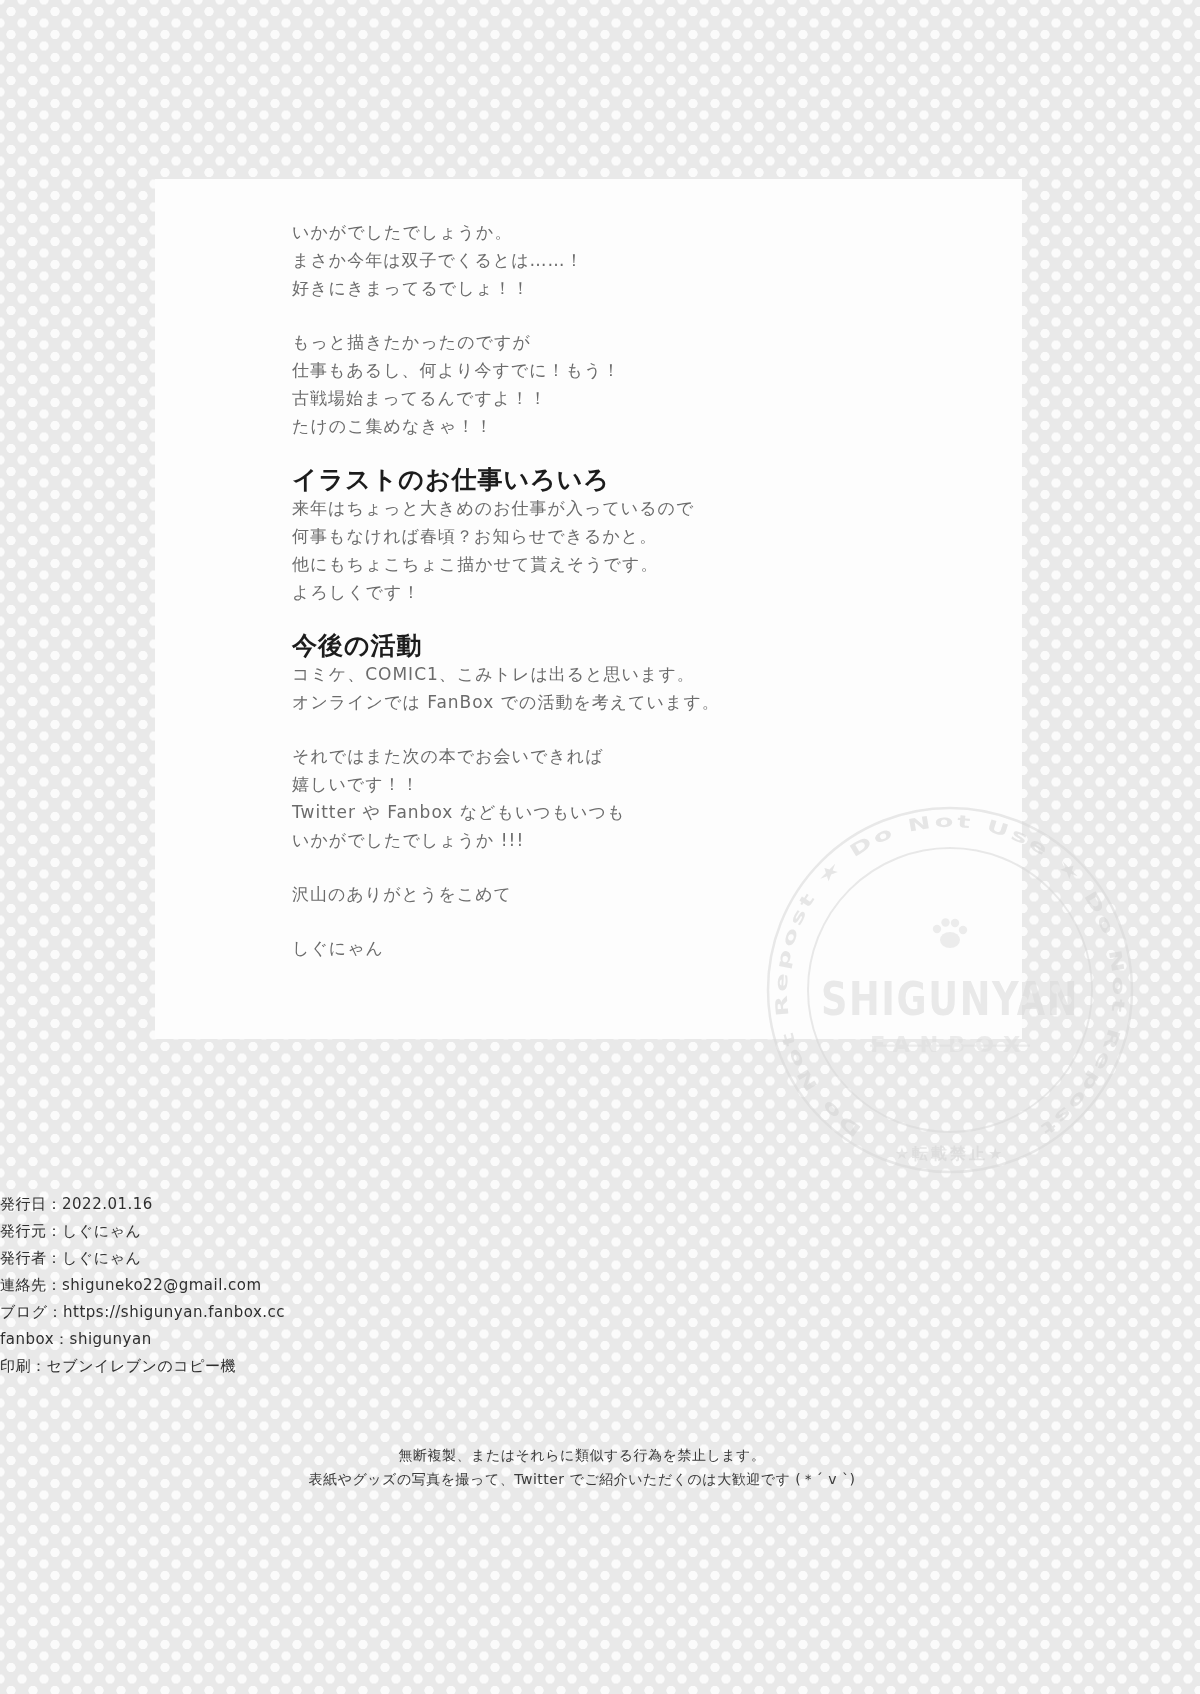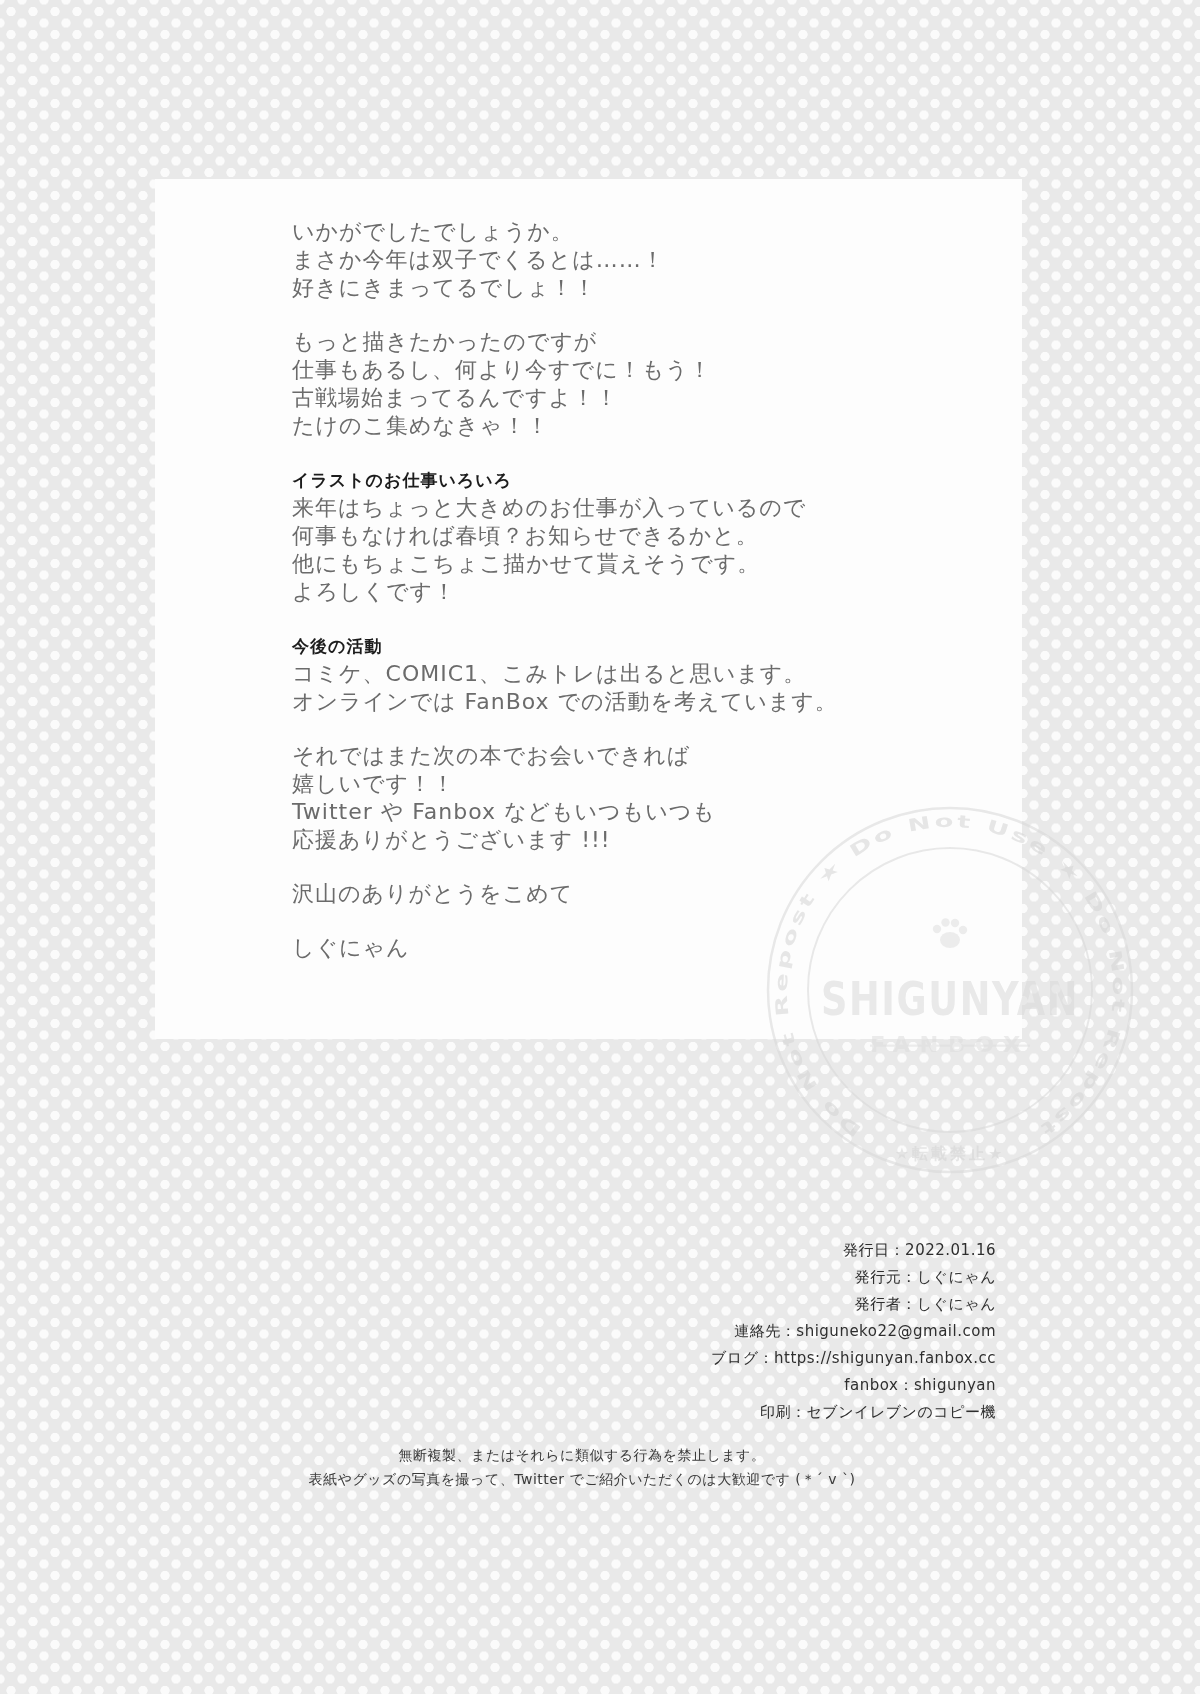--- a/index.html
+++ b/index.html
@@ -25,39 +25,39 @@
   .card-text{
     position:absolute;
     left:137px; top:39px;
     width:660px;
   }
   .block{
     margin:0 0 26px 0;
   }
   .block:last-child{margin-bottom:0;}
   .bodyline{
-    font-size:22px;
+    font-size:17px;
     line-height:28px;
     color:#6b6b6b;
     letter-spacing:1px;
     white-space:nowrap;
   }
   .heading{
-    font-size:17px;
+    font-size:25px;
     line-height:28px;
     font-weight:bold;
     color:#1c1c1c;
     letter-spacing:1px;
     white-space:nowrap;
   }
   .colophon{
     position:absolute;
-    left:0; top:1237px;
+    left:0; top:1191px;
     width:996px;
-    text-align:right;
+    text-align:left;
   }
   .colophon-line{
     font-size:15px;
     line-height:27px;
     color:#2e2e2e;
     letter-spacing:0.5px;
   }
   .notice{
     position:absolute;
     left:0; top:1443px;
@@ -111,21 +111,21 @@
       <div class="block">
         <div class="heading">今後の活動</div>
         <div class="bodyline">コミケ、COMIC1、こみトレは出ると思います。</div>
         <div class="bodyline">オンラインでは FanBox での活動を考えています。</div>
       </div>
 
       <div class="block">
         <div class="bodyline">それではまた次の本でお会いできれば</div>
         <div class="bodyline">嬉しいです！！</div>
         <div class="bodyline">Twitter や Fanbox などもいつもいつも</div>
-        <div class="bodyline">応援ありがとうございます !!!</div>
+        <div class="bodyline">いかがでしたでしょうか !!!</div>
       </div>
 
       <div class="block">
         <div class="bodyline">沢山のありがとうをこめて</div>
       </div>
 
       <div class="block">
         <div class="bodyline">しぐにゃん</div>
       </div>
 

